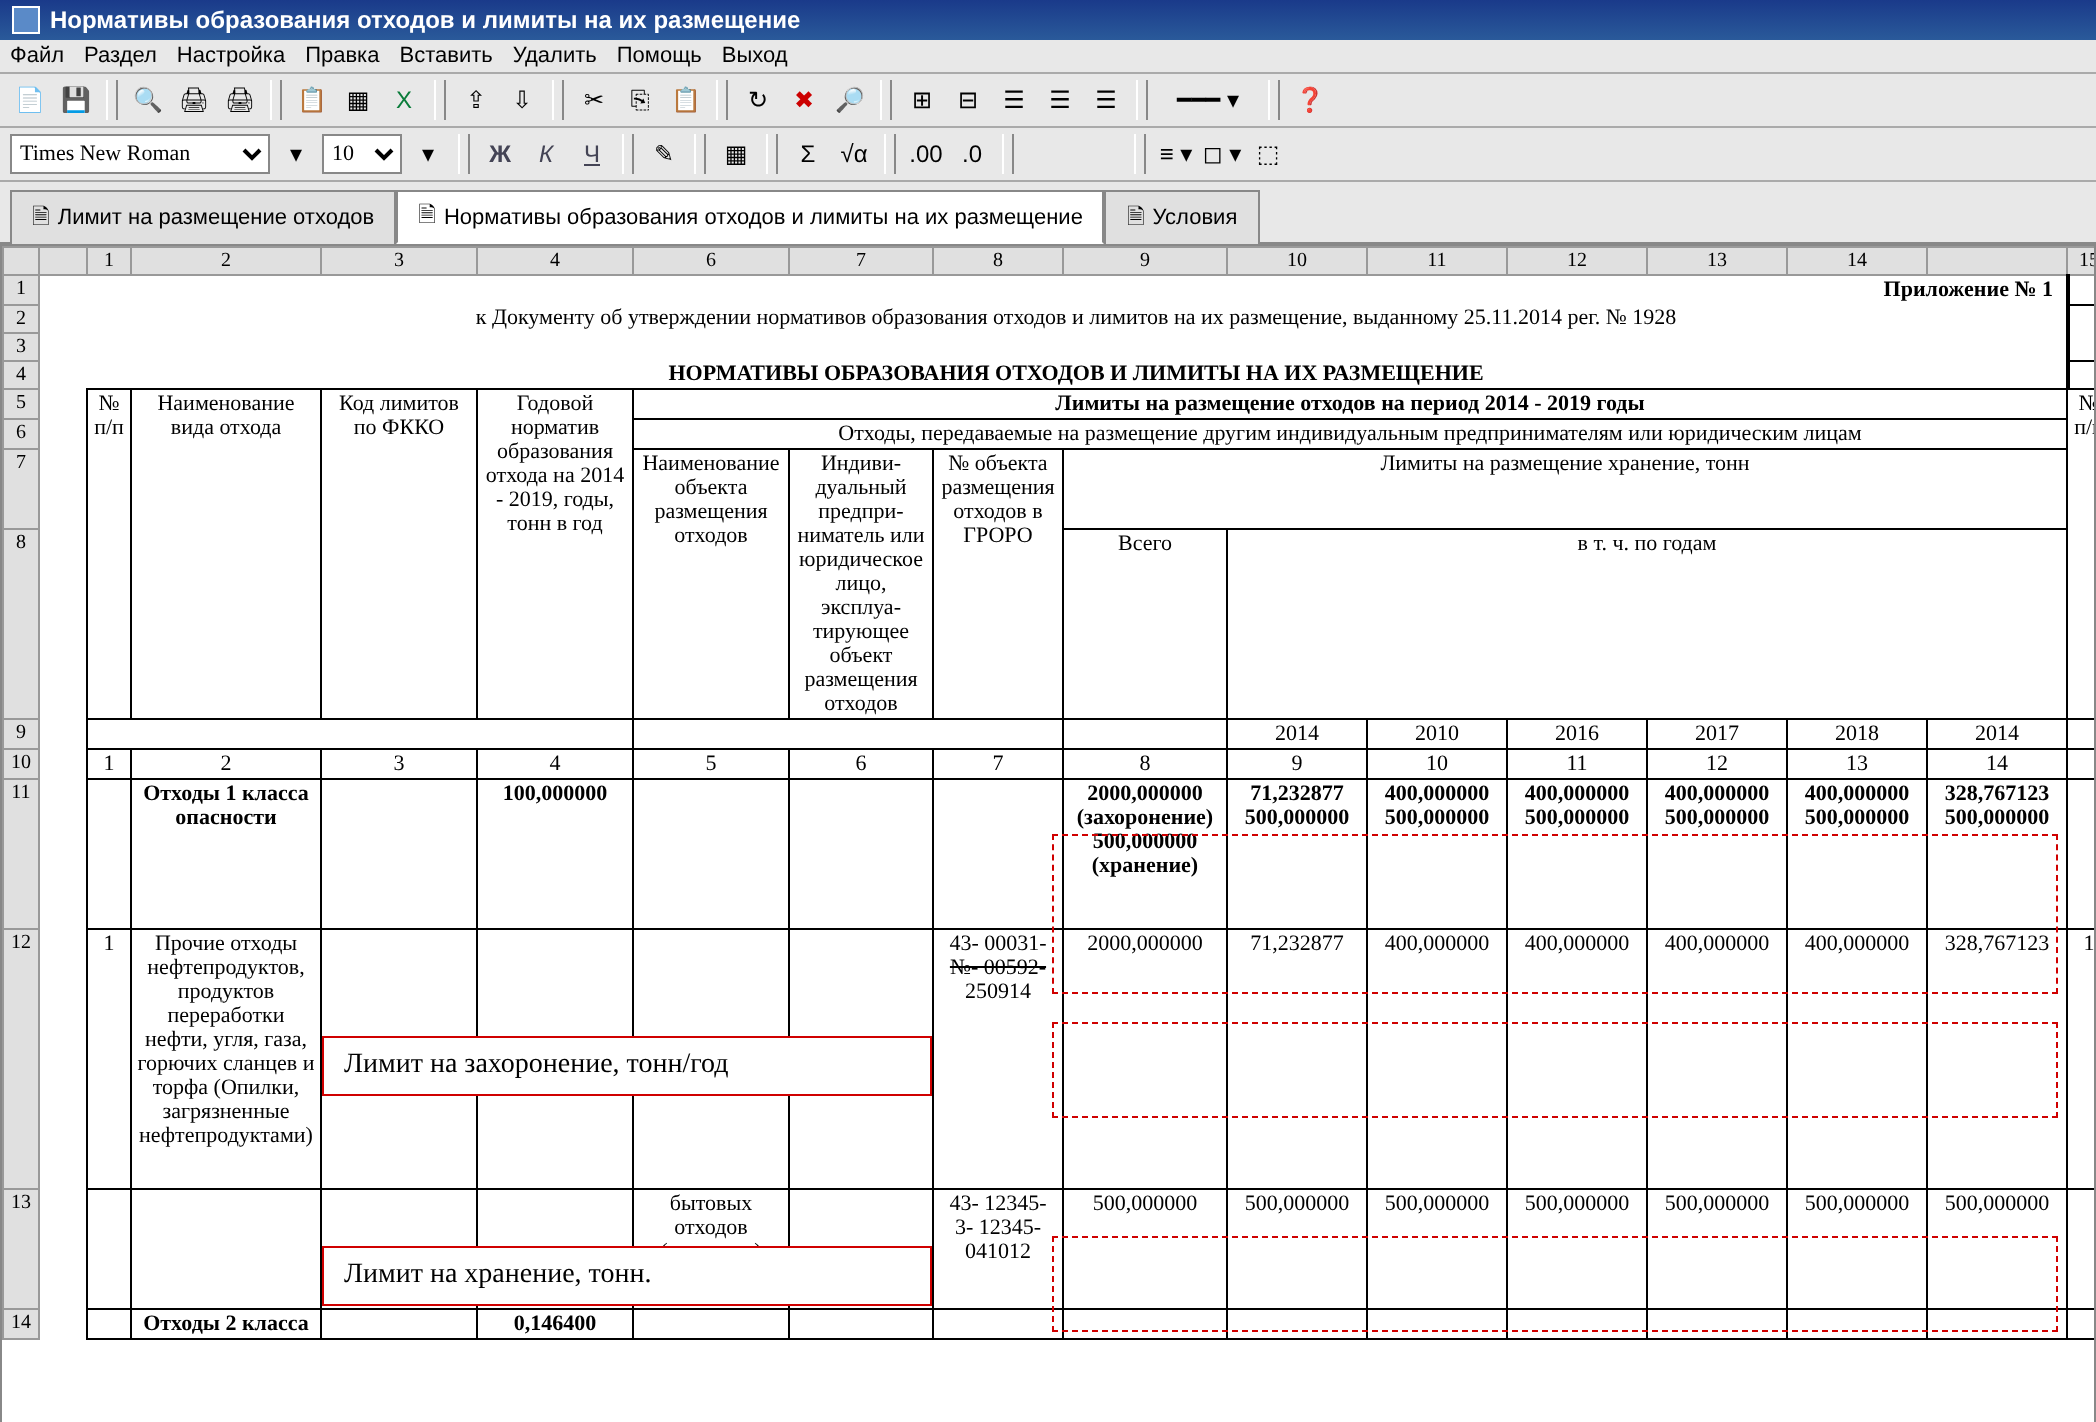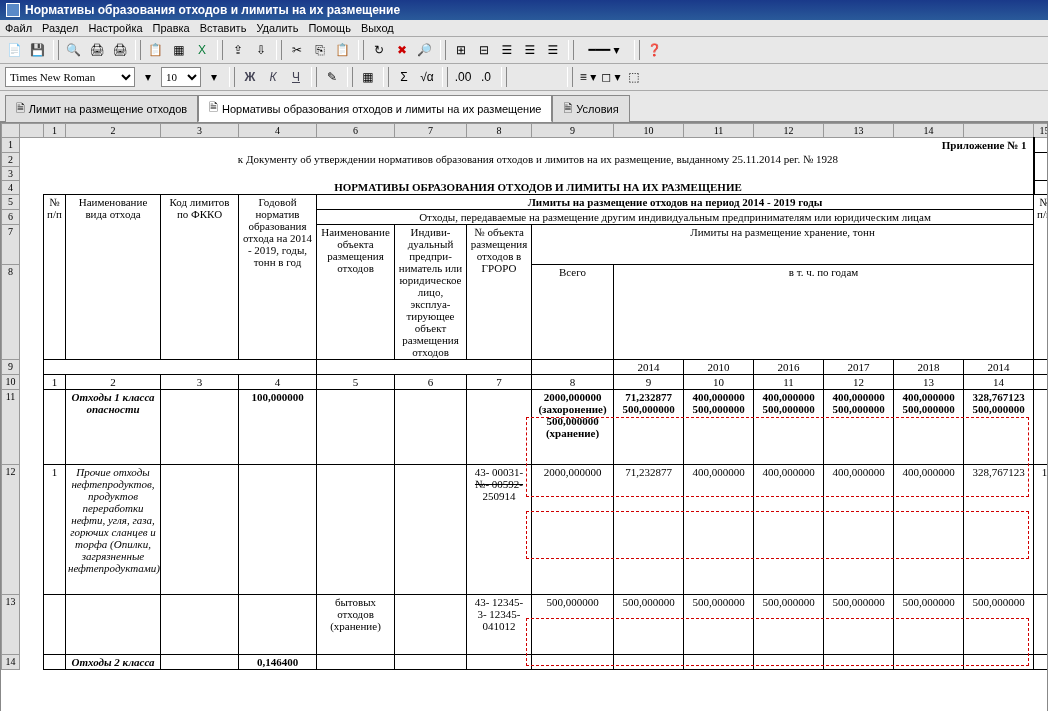--- a/index.html
+++ b/index.html
@@ -94,21 +94,21 @@
   font-size:10px;
 }
 .hdr-col-row td {
   background:#e0e0e0;
   border:1px solid #999 !important;
   text-align:center;
   font-weight:normal;
   font-family:Tahoma;
   font-size:10px;
 }
-.left-align { text-align:center;font-style:italic; }
+.left-align { text-align:center; }
 .right-align { text-align:right !important;}
 .bold { font-weight:bold;}
 .annotation {
   position:absolute;
   border:1px solid #d00000;
   background:#fff;
   padding:6px 10px;
   font-family: "Times New Roman", serif;
   font-size:14px;
   z-index:20;
@@ -466,14 +466,16 @@
           <td></td>
 </tr>
 
 </tbody>
     </table>
 
 <div class="redbox" style="left:525px; top:294px; width:503px; height:80px;"></div>
 <div class="redbox" style="left:525px; top:388px; width:503px; height:48px;"></div>
 <div class="redbox" style="left:525px; top:495px; width:503px; height:48px;"></div>
 
+<div class="annotation" style="left:160px; top:395px; width:305px;">Лимит на захоронение, тонн/год</div>
+<div class="annotation" style="left:160px; top:500px; width:305px;">Лимит на хранение, тонн.</div>
 
 </div>
 
 </body></html>

